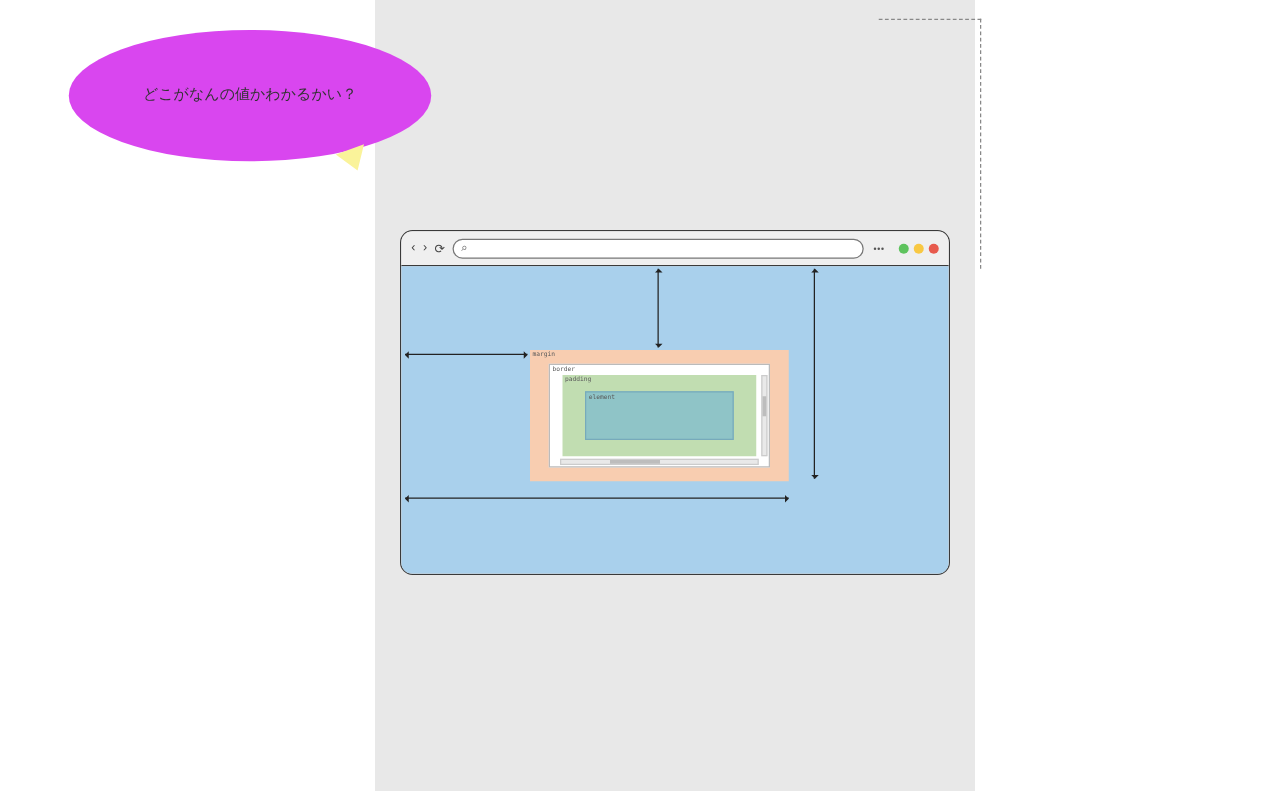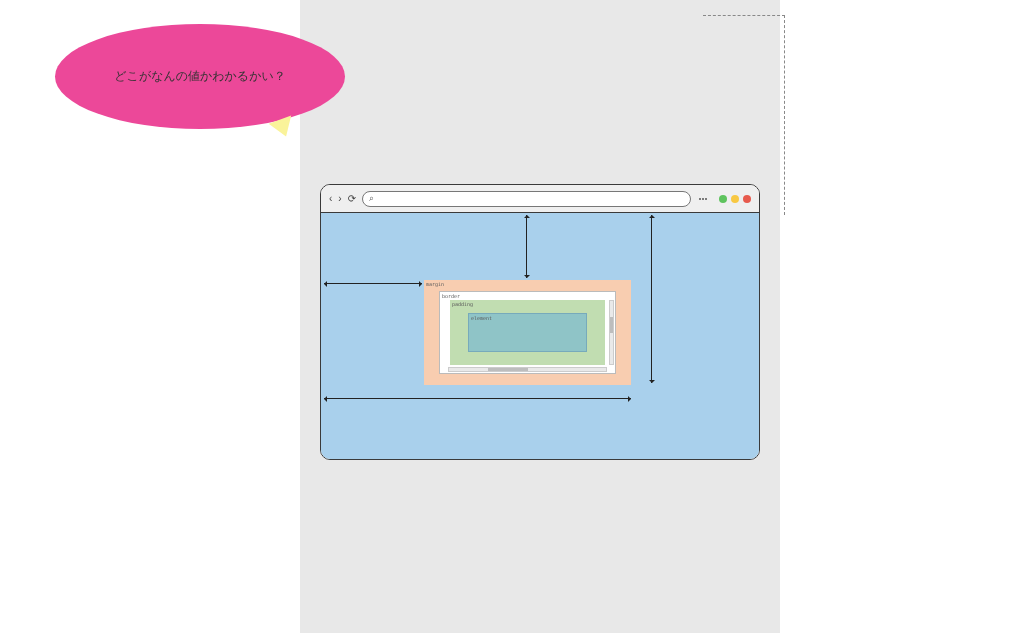--- a/index.html
+++ b/index.html
@@ -35,30 +35,31 @@
     border-bottom: none;
   }
 
   
   .speech-bubble {
     position: absolute;
     left: 55px;
     top: 24px;
     width: 290px;
     height: 105px;
-    background: #ec4899;
+    background: #d946ef;
     border-radius: 50%;
     display: flex;
     flex-direction: column;
     justify-content: center;
     align-items: center;
     font-size: 12px;
     line-height: 1.9;
     color: #333;
     z-index: 10;
+    font-family: Liberation Mono, monospace;
   }
   .speech-bubble::after {
     content: "";
     position: absolute;
     bottom: -8px;
     right: 50px;
     width: 0;
     height: 0;
     border-left: 12px solid transparent;
     border-right: 12px solid transparent;

